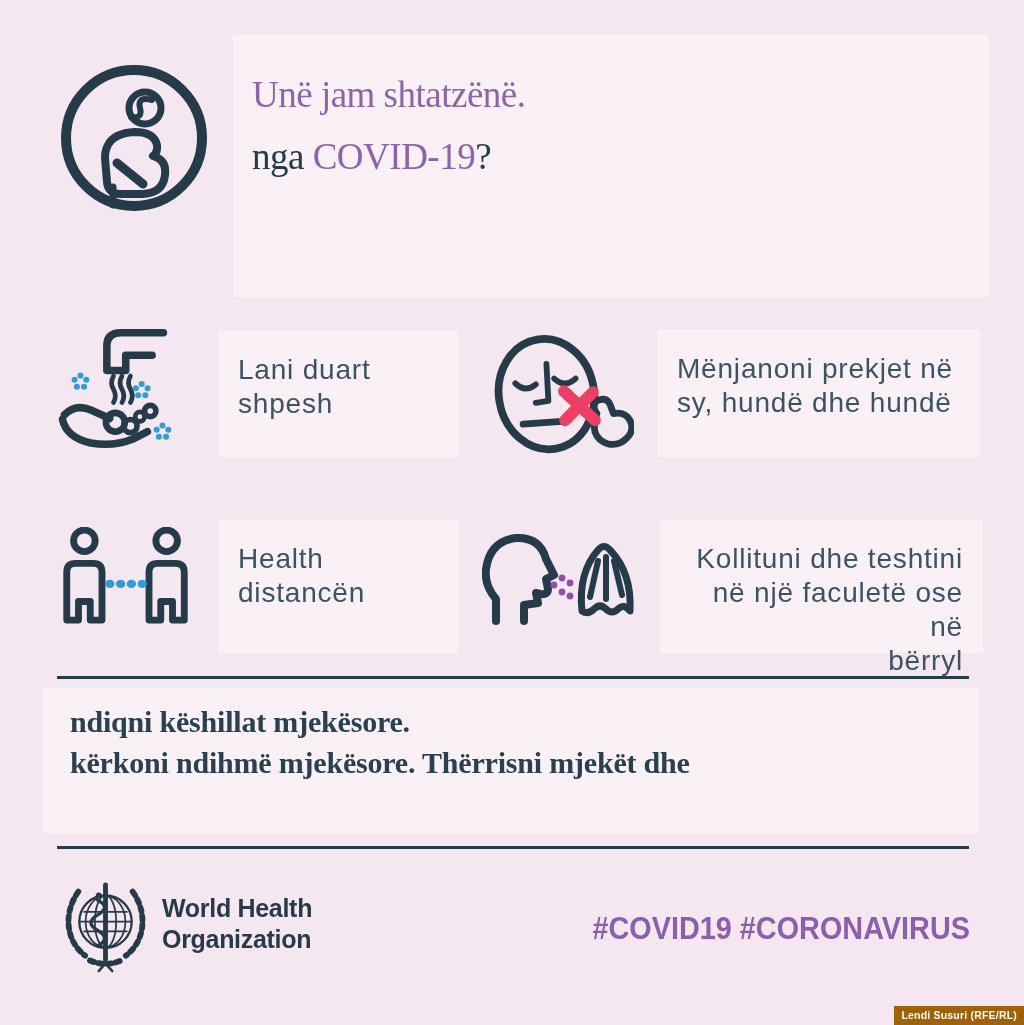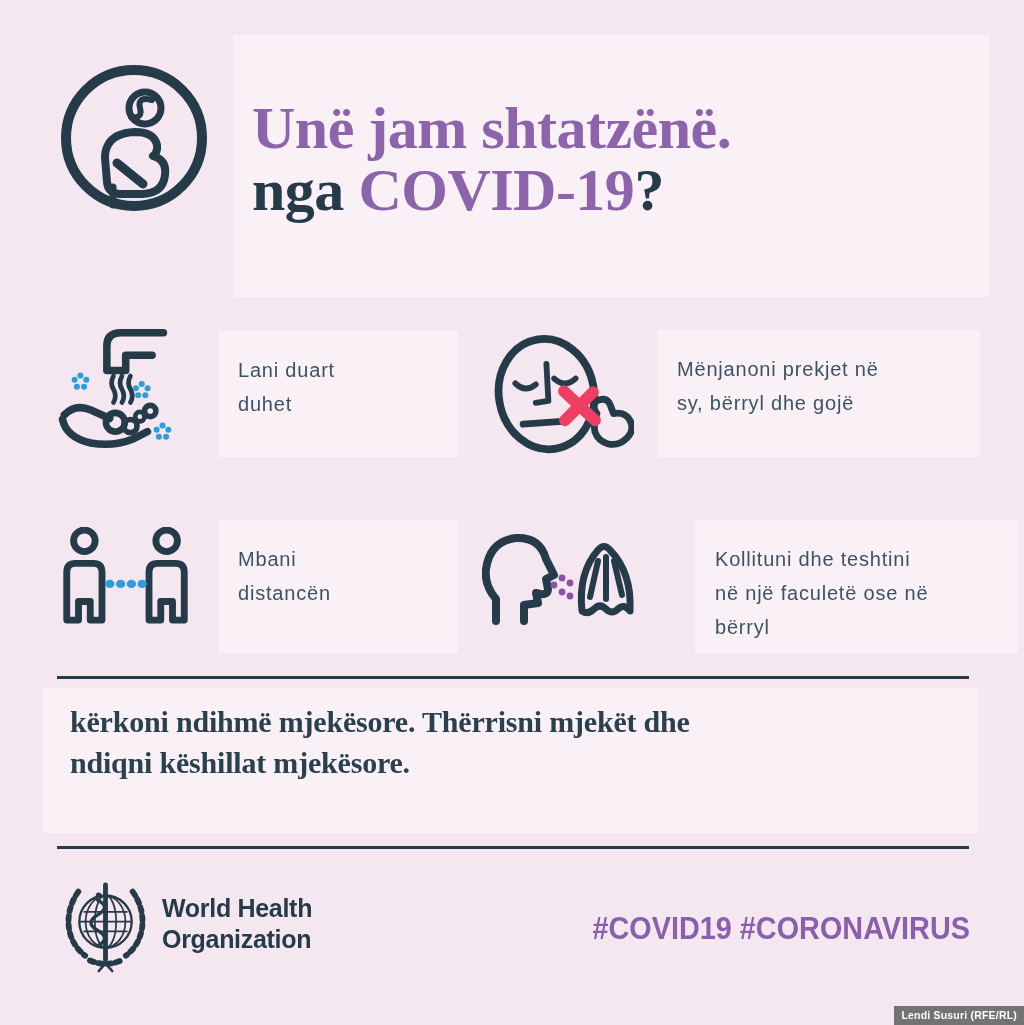--- a/index.html
+++ b/index.html
@@ -9,35 +9,35 @@
     font-family:"Liberation Sans","DejaVu Sans",sans-serif;
   }
   .abs{position:absolute;}
   .panel{background:var(--panel_bg,#f9f1f6);}
 
   
   .title-box{left:233px;top:35px;width:756px;height:262px;}
   .title{
     left:252px;top:64px;width:730px;
     font-family:"Liberation Serif","DejaVu Serif",serif;
-    font-weight:bold;font-size:60px;line-height:62px;
-    color:var(--navy,#253b49);letter-spacing:-0.5px;margin-top:33px;
+    font-weight:normal;font-size:37px;line-height:62px;
+    color:var(--navy,#253b49);letter-spacing:-0.5px;
   }
   .purple{color:var(--purple,#8d64ab);}
 
   
   .tbox{
     padding:22px 20px;box-sizing:border-box;
-    font-size:20px;line-height:34px;letter-spacing:0.8px;
+    font-size:28px;line-height:34px;letter-spacing:0.8px;
     color:var(--item_text,#3c5363);
   }
   .tbox1{left:218px;top:331px;width:240px;height:126px;}
   .tbox2{left:657px;top:330px;width:323px;height:127px;}
   .tbox3{left:218px;top:520px;width:240px;height:133px;}
-  .tbox4{left:695px;top:520px;width:323px;height:133px;}
+  .tbox4{left:660px;top:520px;width:323px;height:133px;text-align:right;}
 
   .icon{color:var(--navy,#253b49);}
   .icon-wash{left:55px;top:328px;}
   .icon-face{left:488px;top:330px;}
   .icon-dist{left:55px;top:527px;}
   .icon-cough{left:482px;top:533px;}
   .icon-pregnant{left:59px;top:63px;}
 
   
   .rule{left:57px;width:912px;height:3px;background:var(--navy,#253b49);}
@@ -54,21 +54,21 @@
   .who-name{
     left:162px;top:893px;font-weight:bold;font-size:25px;line-height:31px;
     color:var(--navy,#253b49);letter-spacing:-0.3px;
   }
   .hashtags{
     right:54px;top:911px;font-weight:bold;font-size:31px;
     color:var(--hashtag,#8a5fae);letter-spacing:0px;
     transform:scaleX(0.93);transform-origin:100% 50%;white-space:nowrap;
   }
   .credit{
-    right:0;bottom:0;background:#737373;color:#ffffff;
+    right:0;bottom:0;background:#a16207;color:#ffffff;
     font-size:10.5px;font-weight:bold;padding:3px 7px 4px 7px;letter-spacing:0.2px;
   }
 </style>
 </head>
 <body>
 
 <svg class="abs icon icon-pregnant" width="150" height="150" viewBox="0 0 150 150" fill="none" stroke="currentColor" stroke-linecap="round" stroke-linejoin="round">
   <circle cx="75" cy="75" r="68" stroke-width="10"></circle>
   <circle cx="86" cy="45" r="16" stroke-width="7"></circle>
   <path d="M93,37 q-15,-4 -12,8 q3,11 -9,9" stroke-width="6"></path>
@@ -113,54 +113,54 @@
         <circle cx="0" cy="-6.5" r="3.2"></circle>
         <circle cx="-6.2" cy="-2" r="3.2"></circle>
         <circle cx="-3.8" cy="5.3" r="3.2"></circle>
         <circle cx="3.8" cy="5.3" r="3.2"></circle>
         <circle cx="6.2" cy="-2" r="3.2"></circle>
       </g>
   </g>
 </svg>
 <div class="abs panel tbox tbox1">
   <div>Lani duart</div>
-  <div>duhet</div>
+  <div>shpesh</div>
 </div>
 
 <svg class="abs icon icon-face" width="146" height="136" viewBox="0 0 150 140" fill="none" stroke="currentColor" stroke-linecap="round" stroke-linejoin="round">
   <ellipse cx="60" cy="66" rx="49" ry="57" transform="rotate(-10 60 66)" stroke-width="8"></ellipse>
   <path d="M28,55 q10,10 21,1" stroke-width="6"></path>
   <path d="M68,50 q11,10 22,0" stroke-width="6"></path>
   <path d="M60,35 L62,73 L49,75" stroke-width="6"></path>
   <path d="M36,97 L76,94" stroke-width="7"></path>
   <path d="M112,86 q-8,-10 2,-14 q9,-3 12,6 l3,8 q12,-2 17,7 q5,10 -3,18 q-9,9 -20,6 q-10,-3 -13,-12 q-2,-9 2,-19 z" stroke-width="7"></path>
   <g stroke="#ee3f63" stroke-width="12">
     <path d="M78,63 L110,93"></path>
     <path d="M108,64 L79,93"></path>
   </g>
 </svg>
 <div class="abs panel tbox tbox2">
   <div>Mënjanoni prekjet në</div>
-  <div>sy, bërryl dhe gojë</div>
+  <div>sy, hundë dhe hundë</div>
 </div>
 
 <svg class="abs icon icon-dist" width="142" height="103" viewBox="0 0 145 105" fill="none" stroke="currentColor" stroke-linecap="round" stroke-linejoin="round">
   <circle cx="30" cy="14" r="11" stroke-width="7"></circle>
   <path d="M12,95 V46 q0,-9 9,-9 h18 q9,0 9,9 v49 h-12 v-19 h-12 v19 z" stroke-width="7"></path>
   <circle cx="114" cy="14" r="11" stroke-width="7"></circle>
   <path d="M96,95 V46 q0,-9 9,-9 h18 q9,0 9,9 v49 h-12 v-19 h-12 v19 z" stroke-width="7"></path>
   <g fill="#2e9ddb" stroke="none">
     <ellipse cx="56" cy="58" rx="4.8" ry="4.2"></ellipse>
     <ellipse cx="67" cy="58" rx="4.8" ry="4.2"></ellipse>
     <ellipse cx="78" cy="58" rx="4.8" ry="4.2"></ellipse>
     <ellipse cx="89" cy="58" rx="4.8" ry="4.2"></ellipse>
   </g>
 </svg>
 <div class="abs panel tbox tbox3">
-  <div>Mbani</div>
+  <div>Health</div>
   <div>distancën</div>
 </div>
 
 <svg class="abs icon icon-cough" width="160" height="95" viewBox="0 0 160 95" fill="none" stroke="currentColor" stroke-linecap="round" stroke-linejoin="round">
   <path d="M14,88 V66 Q2,52 4,36 Q8,8 34,5 Q58,4 64,26 L72,42 L64,46 L66,56 Q66,62 58,61 L54,60 L56,70 L42,72 L42,88" stroke-width="8"></path>
   <g fill="#8d50ab" stroke="none">
     <circle cx="72" cy="52" r="3.4"></circle>
     <circle cx="80" cy="45" r="3.4"></circle>
     <circle cx="80" cy="59" r="3.4"></circle>
     <circle cx="88" cy="50" r="3.4"></circle>
@@ -173,22 +173,22 @@
 </svg>
 <div class="abs panel tbox tbox4">
   <div>Kollituni dhe teshtini</div>
   <div>në një faculetë ose në</div>
   <div>bërryl</div>
 </div>
 
 <div class="abs rule rule-top"></div>
 <div class="abs panel notice-box">
   <div class="notice-text">
+    <div>ndiqni këshillat mjekësore.</div>
     <div>kërkoni ndihmë mjekësore. Thërrisni mjekët dhe</div>
-    <div>ndiqni këshillat mjekësore.</div>
   </div>
 </div>
 <div class="abs rule rule-bottom"></div>
 
 <svg class="abs icon who-logo" width="97" height="97" viewBox="0 0 100 100" fill="none" stroke="currentColor" stroke-linecap="round">
   <circle cx="50" cy="44" r="27" stroke-width="2.4"></circle>
   <path d="M28,34 H72" stroke-width="1.8"></path>
   <path d="M23,44 H77" stroke-width="1.8"></path>
   <path d="M28,54 H72" stroke-width="1.8"></path>
   <ellipse cx="50" cy="44" rx="11" ry="27" stroke-width="1.8"></ellipse>

